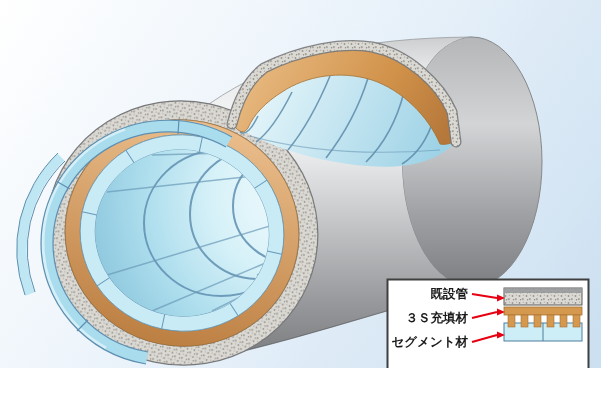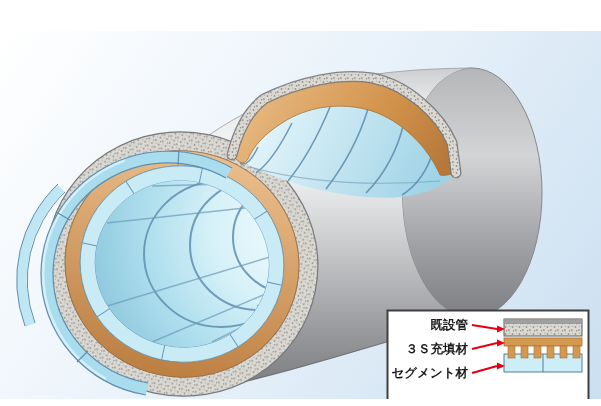--- a/index.html
+++ b/index.html
@@ -1,19 +1,18 @@
 <!DOCTYPE html>
 <html><head>
 <meta charset="utf-8">
 <style>
   html,body{margin:0;padding:0;background:#fff;}
   #stage{
     position:relative;width:601px;height:368px;overflow:hidden;
     font-family:"Liberation Sans","DejaVu Sans",sans-serif;
-    margin-top:31px;
   }
   #stage svg{position:absolute;left:0;top:0;display:block;}
   text.legend-label{font-family:"Liberation Sans","DejaVu Sans",sans-serif;font-weight:bold;}
 </style>
 </head>
 <body>
 
 <div id="stage">
 <svg width="601" height="406" viewBox="0 0 601 406">
   <defs>

